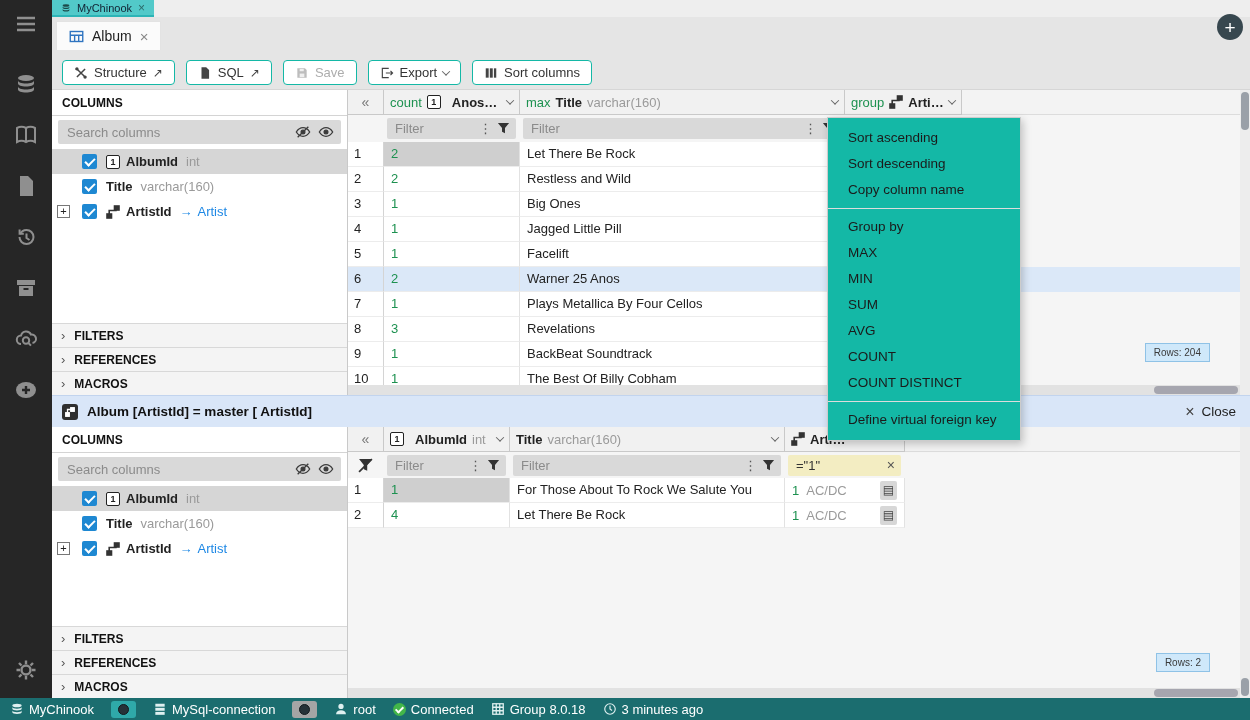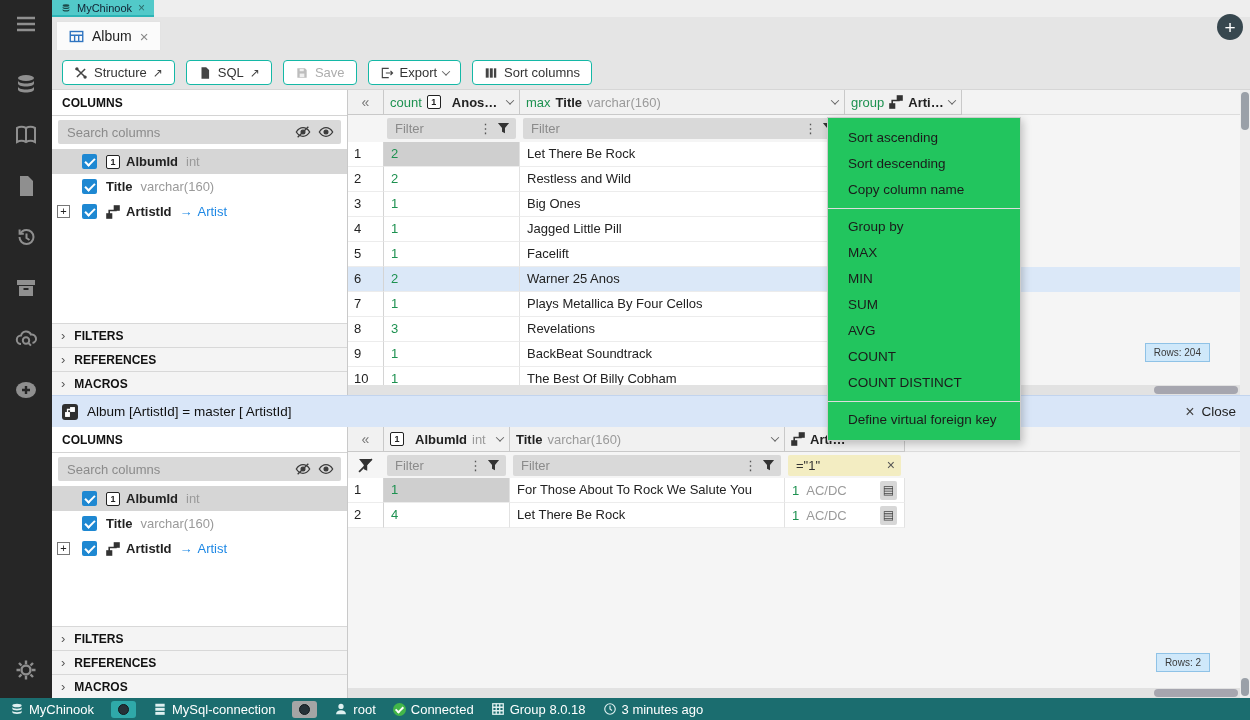--- a/index.html
+++ b/index.html
@@ -130,26 +130,26 @@
   .vscroll{position:absolute;right:0;top:0;width:10px;height:100%;background:#ededed}
   .vthumb{position:absolute;left:1px;width:8px;background:#9aa0a8;border-radius:4px}
   .rowsbadge{position:absolute;padding:3px 8px;background:#cfe8fa;border:1px solid #8fc2e6;color:#3a3a3a;
              font-size:10px;white-space:nowrap}
 
   
   #closebar{position:absolute;left:0;top:395px;width:1198px;height:32px;background:#d9e6f8;
             border-top:1px solid #c2d4ee;display:flex;align-items:center}
   #closebar .dicon{width:16px;height:16px;background:#2f2f2f;border-radius:3px;margin:0 9px 0 10px;
                    display:flex;align-items:center;justify-content:center;color:#fff}
-  #closebar .dtitle{font-weight:normal;font-size:13.5px;color:#111}
+  #closebar .dtitle{font-weight:bold;font-size:13.5px;color:#111}
   #closebar .closer{margin-left:auto;display:flex;align-items:center;gap:7px;padding-right:14px;color:#222;font-size:13.5px}
   #closebar .closer .x{font-size:16px;color:#444}
 
   
-  #ctxmenu{position:absolute;left:775px;top:117px;width:194px;background:#22c55e;border:1px solid #ccc;
+  #ctxmenu{position:absolute;left:775px;top:117px;width:194px;background:#14b8a6;border:1px solid #ccc;
            box-shadow:2px 3px 8px rgba(0,0,0,.22);padding:7px 0;z-index:10}
   .mi{height:26px;line-height:26px;padding:0 20px;font-size:13.5px;color:#1b1b1b;white-space:nowrap}
   .msep{border-top:1px solid #ddd;margin:5px 0}
 </style>
 </head>
 <body>
 
 <div id="iconbar" class="abs">
   <div class="ib first">
     <svg viewBox="0 0 24 24" fill="none" stroke="currentColor" stroke-width="2.6">

